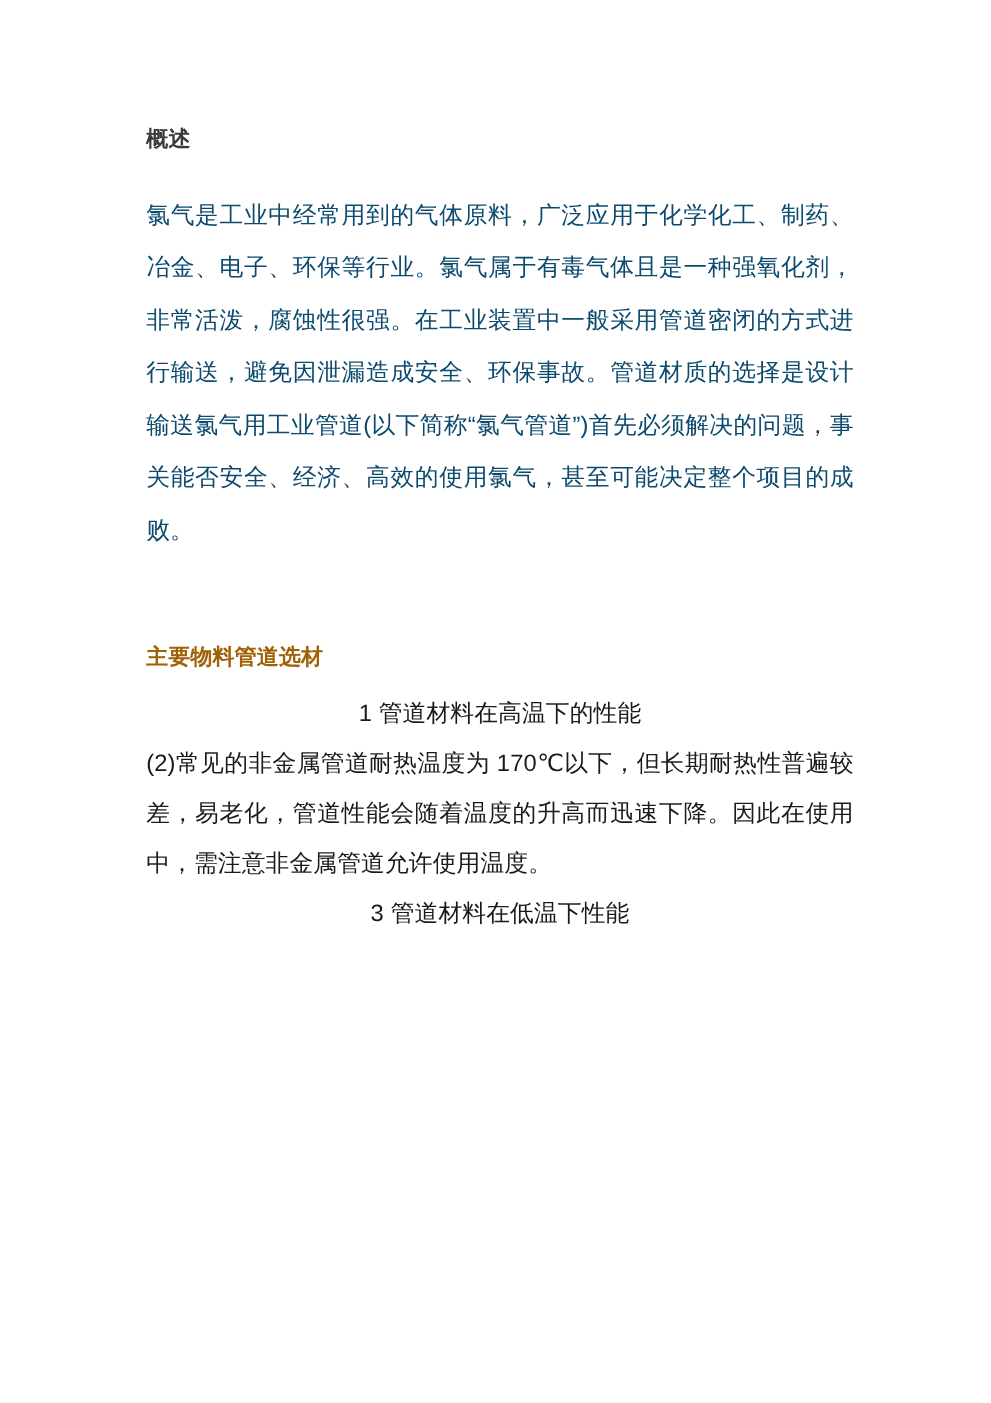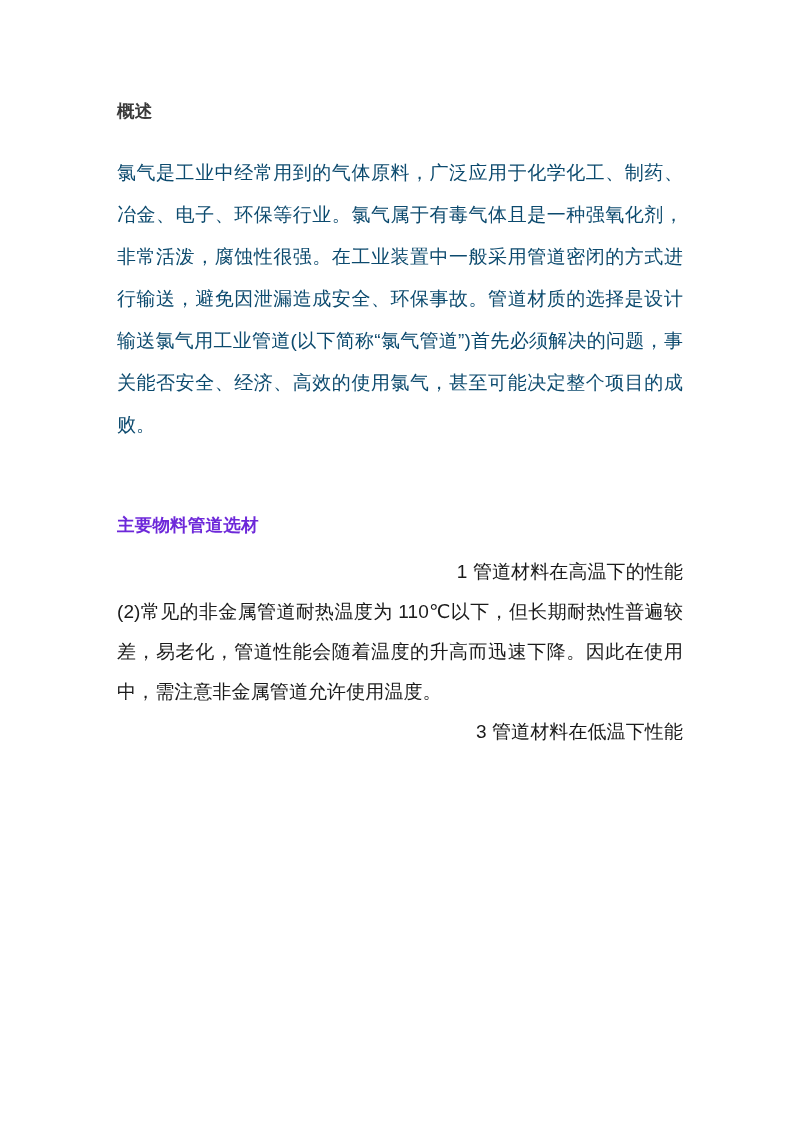--- a/index.html
+++ b/index.html
@@ -27,21 +27,21 @@
   .h-section {
     font-family: "Liberation Sans", "DejaVu Sans", sans-serif;
     font-weight: bold;
     font-size: 17.5px;
     line-height: 26px;
     color: #3a3a3a;
     letter-spacing: 0.2px;
     margin: 0;
   }
   .h-section.dark {
-    color: #6d28d9;
+    color: #a16207;
   }
 
   
   .p-wide {
     font-family: "Liberation Sans", "DejaVu Sans", sans-serif;
     font-size: 19px;
     line-height: 42px;
     color: #0c4a6e;
     margin: 0;
     text-align: justify;
@@ -57,21 +57,21 @@
     line-height: 40px;
     color: #1a1a1a;
     margin: 0;
     text-align: justify;
     text-justify: inter-character;
     letter-spacing: 0.1px;
     word-break: break-all;
   }
   .p-tight.nojustify,
   .p-wide.nojustify {
-    text-align: right;
+    text-align: center;
   }
 
   .sp-after-h1 { height: 28px; }
   .sp-block-gap { height: 66px; }
   .sp-after-h2 { height: 14px; }
 </style>
 </head>
 <body>
 
 <div class="page">
@@ -85,18 +85,18 @@
 
     <div class="sp-block-gap"></div>
 
     <h1 class="h-section dark">主要物料管道选材</h1>
 
     <div class="sp-after-h2"></div>
 
     <p class="p-tight nojustify">1 管道材料在高温下的性能</p>
 
 
-    <p class="p-tight">(2)常见的非金属管道耐热温度为 110℃以下，但长期耐热性普遍较差，易老化，管道性能会随着温度的升高而迅速下降。因此在使用中，需注意非金属管道允许使用温度。</p>
+    <p class="p-tight">(2)常见的非金属管道耐热温度为 170℃以下，但长期耐热性普遍较差，易老化，管道性能会随着温度的升高而迅速下降。因此在使用中，需注意非金属管道允许使用温度。</p>
 
     <p class="p-tight nojustify">3 管道材料在低温下性能</p>
 
   </div>
 </div>
 
 </body></html>

